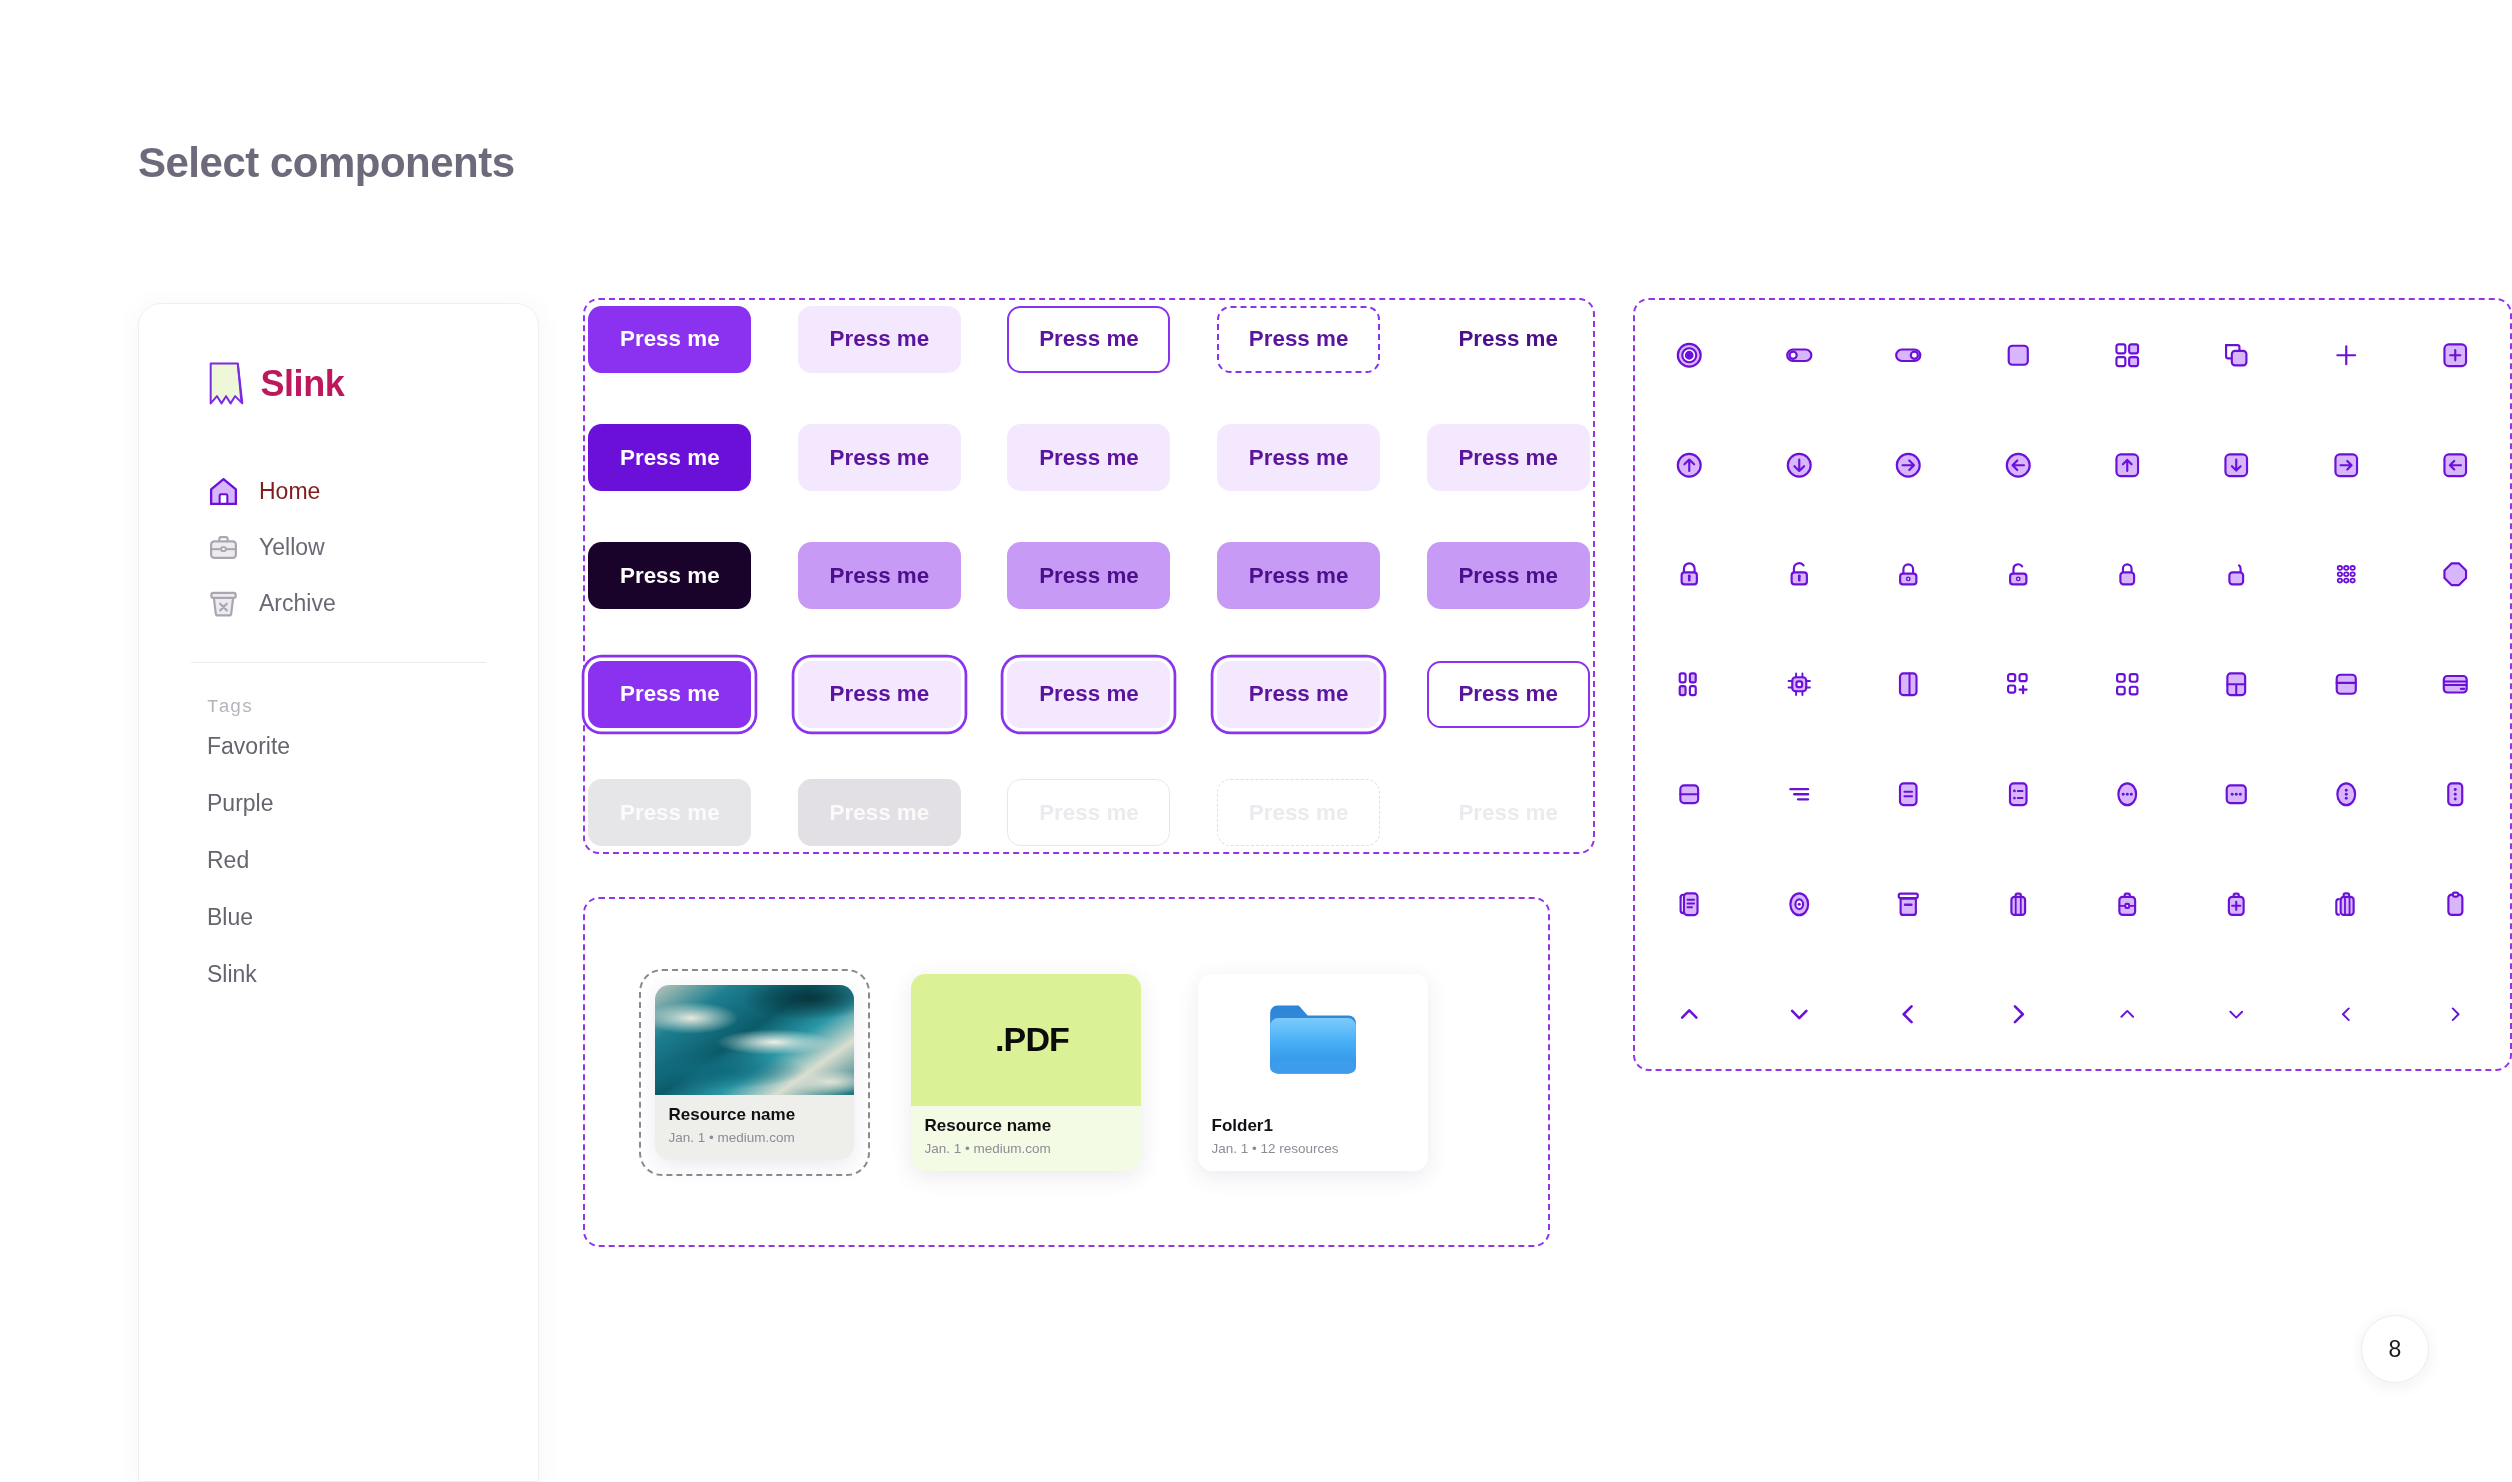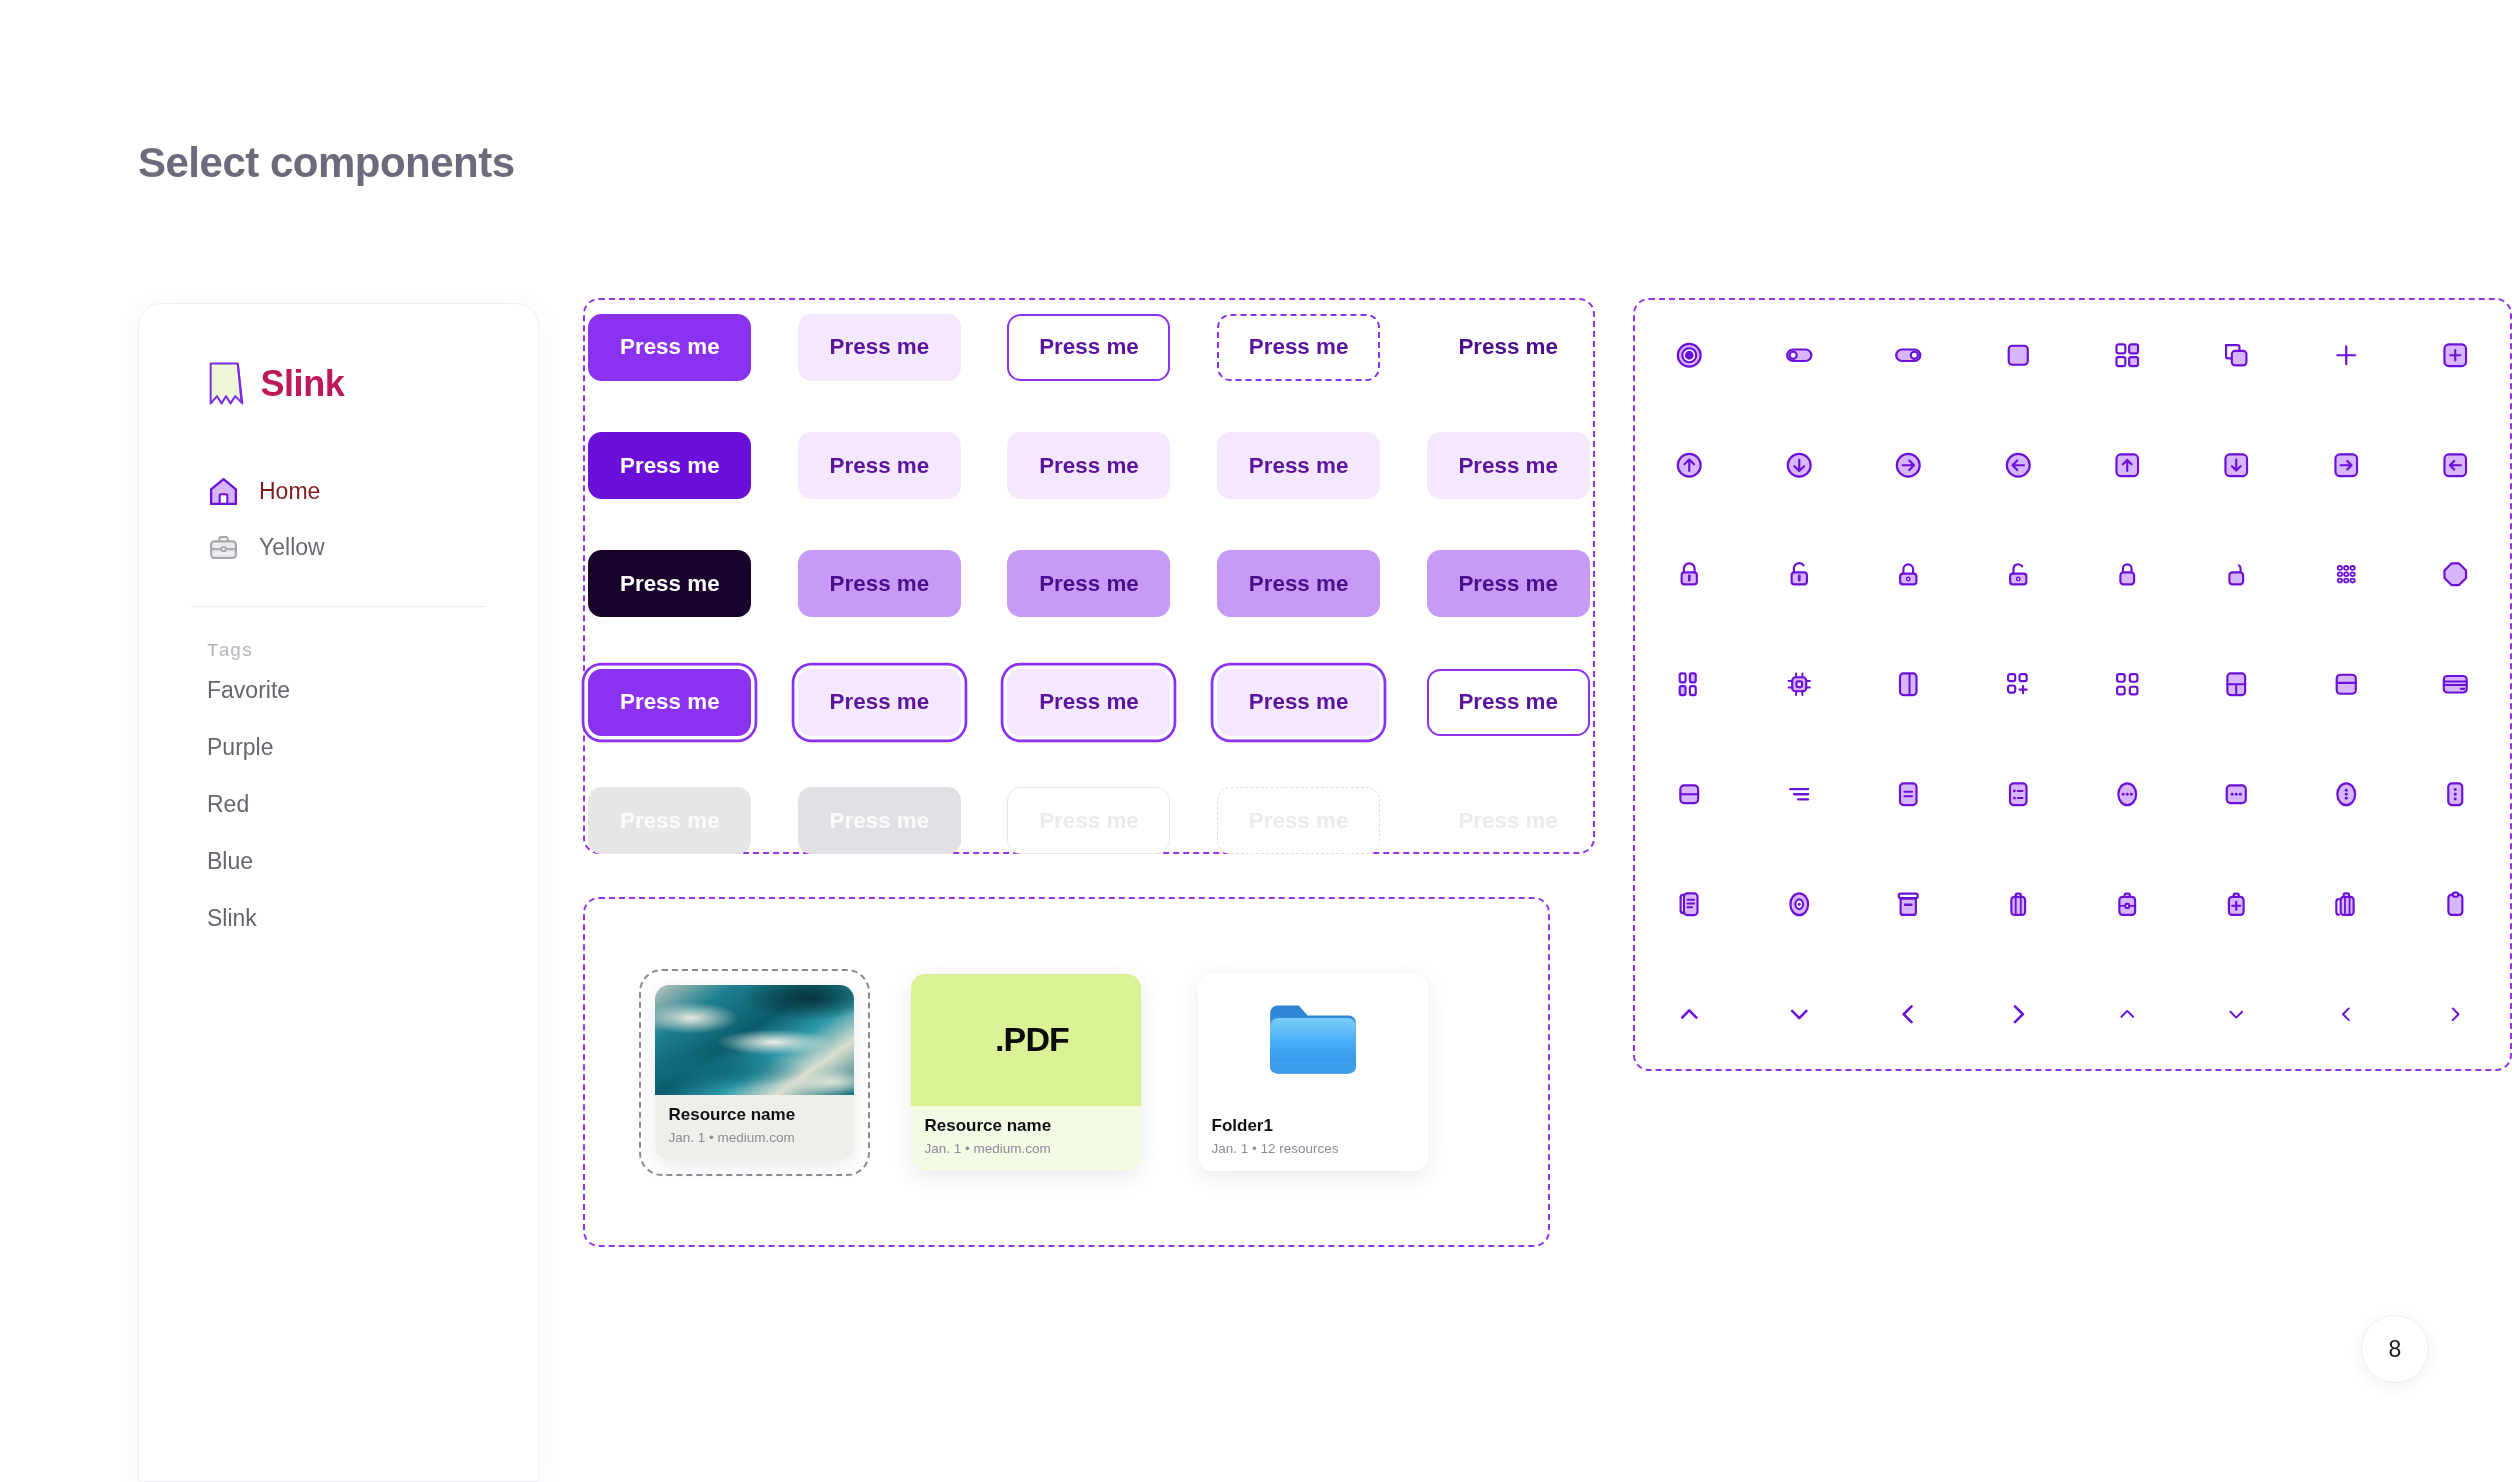--- a/index.html
+++ b/index.html
@@ -70,21 +70,21 @@
   
   .sel-frame {
     position: absolute;
     border: 2.2px dashed #9333ea;
     border-radius: 16px;
   }
 
   
   #buttons-frame { left: 583px; top: 298px; width: 1012px; height: 556px; }
   .btn-grid {
-    position: absolute; left: 0; top: 8px; width: 100%; height: 100%;
+    position: absolute; left: 0; top: 0; width: 100%; height: 100%;
     display: grid;
     grid-template-columns: repeat(5, 1fr);
     grid-template-rows: repeat(5, 1fr);
     align-items: center; justify-items: center; gap: 40px;
   }
   .btn {
     width: 163px; height: 67px;
     border-radius: 13.5px;
     font-size: 22.4px; font-weight: 700;
     display: flex; align-items: center; justify-content: center;
@@ -214,20 +214,28 @@
     <div class="nav-item">
       <svg class="nav-icon" viewBox="0 0 24 24">
         <rect x="3" y="7.5" width="18" height="12" rx="2.2" fill="#EDEBEF" stroke="#A9A6B0" stroke-width="1.6"></rect>
         <path d="M9 7.5 V5.6 a1.2 1.2 0 0 1 1.2-1.2 h3.6 A1.2 1.2 0 0 1 15 5.6 V7.5" fill="none" stroke="#A9A6B0" stroke-width="1.6"></path>
         <path d="M3 13.2 H21" stroke="#A9A6B0" stroke-width="1.5"></path>
         <rect x="10.4" y="11.8" width="3.2" height="2.8" rx="0.8" fill="#ffffff" stroke="#A9A6B0" stroke-width="1.4"></rect>
       </svg>
       <span class="nav-label">Yellow</span>
     </div>
 
+    <div class="nav-item">
+      <svg class="nav-icon" viewBox="0 0 24 24">
+        <rect x="3.2" y="4.3" width="17.6" height="3.6" rx="1.2" fill="#EDEBEF" stroke="#A9A6B0" stroke-width="1.6"></rect>
+        <path d="M5 8 H19 L17.6 19.4 a1.4 1.4 0 0 1-1.4 1.3 H7.8 a1.4 1.4 0 0 1-1.4-1.3 Z" fill="#EDEBEF" stroke="#A9A6B0" stroke-width="1.6"></path>
+        <path d="M9.6 12.2 L14.4 17 M14.4 12.2 L9.6 17" stroke="#A9A6B0" stroke-width="1.6" stroke-linecap="round"></path>
+      </svg>
+      <span class="nav-label">Archive</span>
+    </div>
 
   </div>
 
   <div class="divider"></div>
 
   <div class="tags-title">Tags</div>
 
   <div>
     <div class="tag-item">Favorite</div>
     <div class="tag-item">Purple</div>

